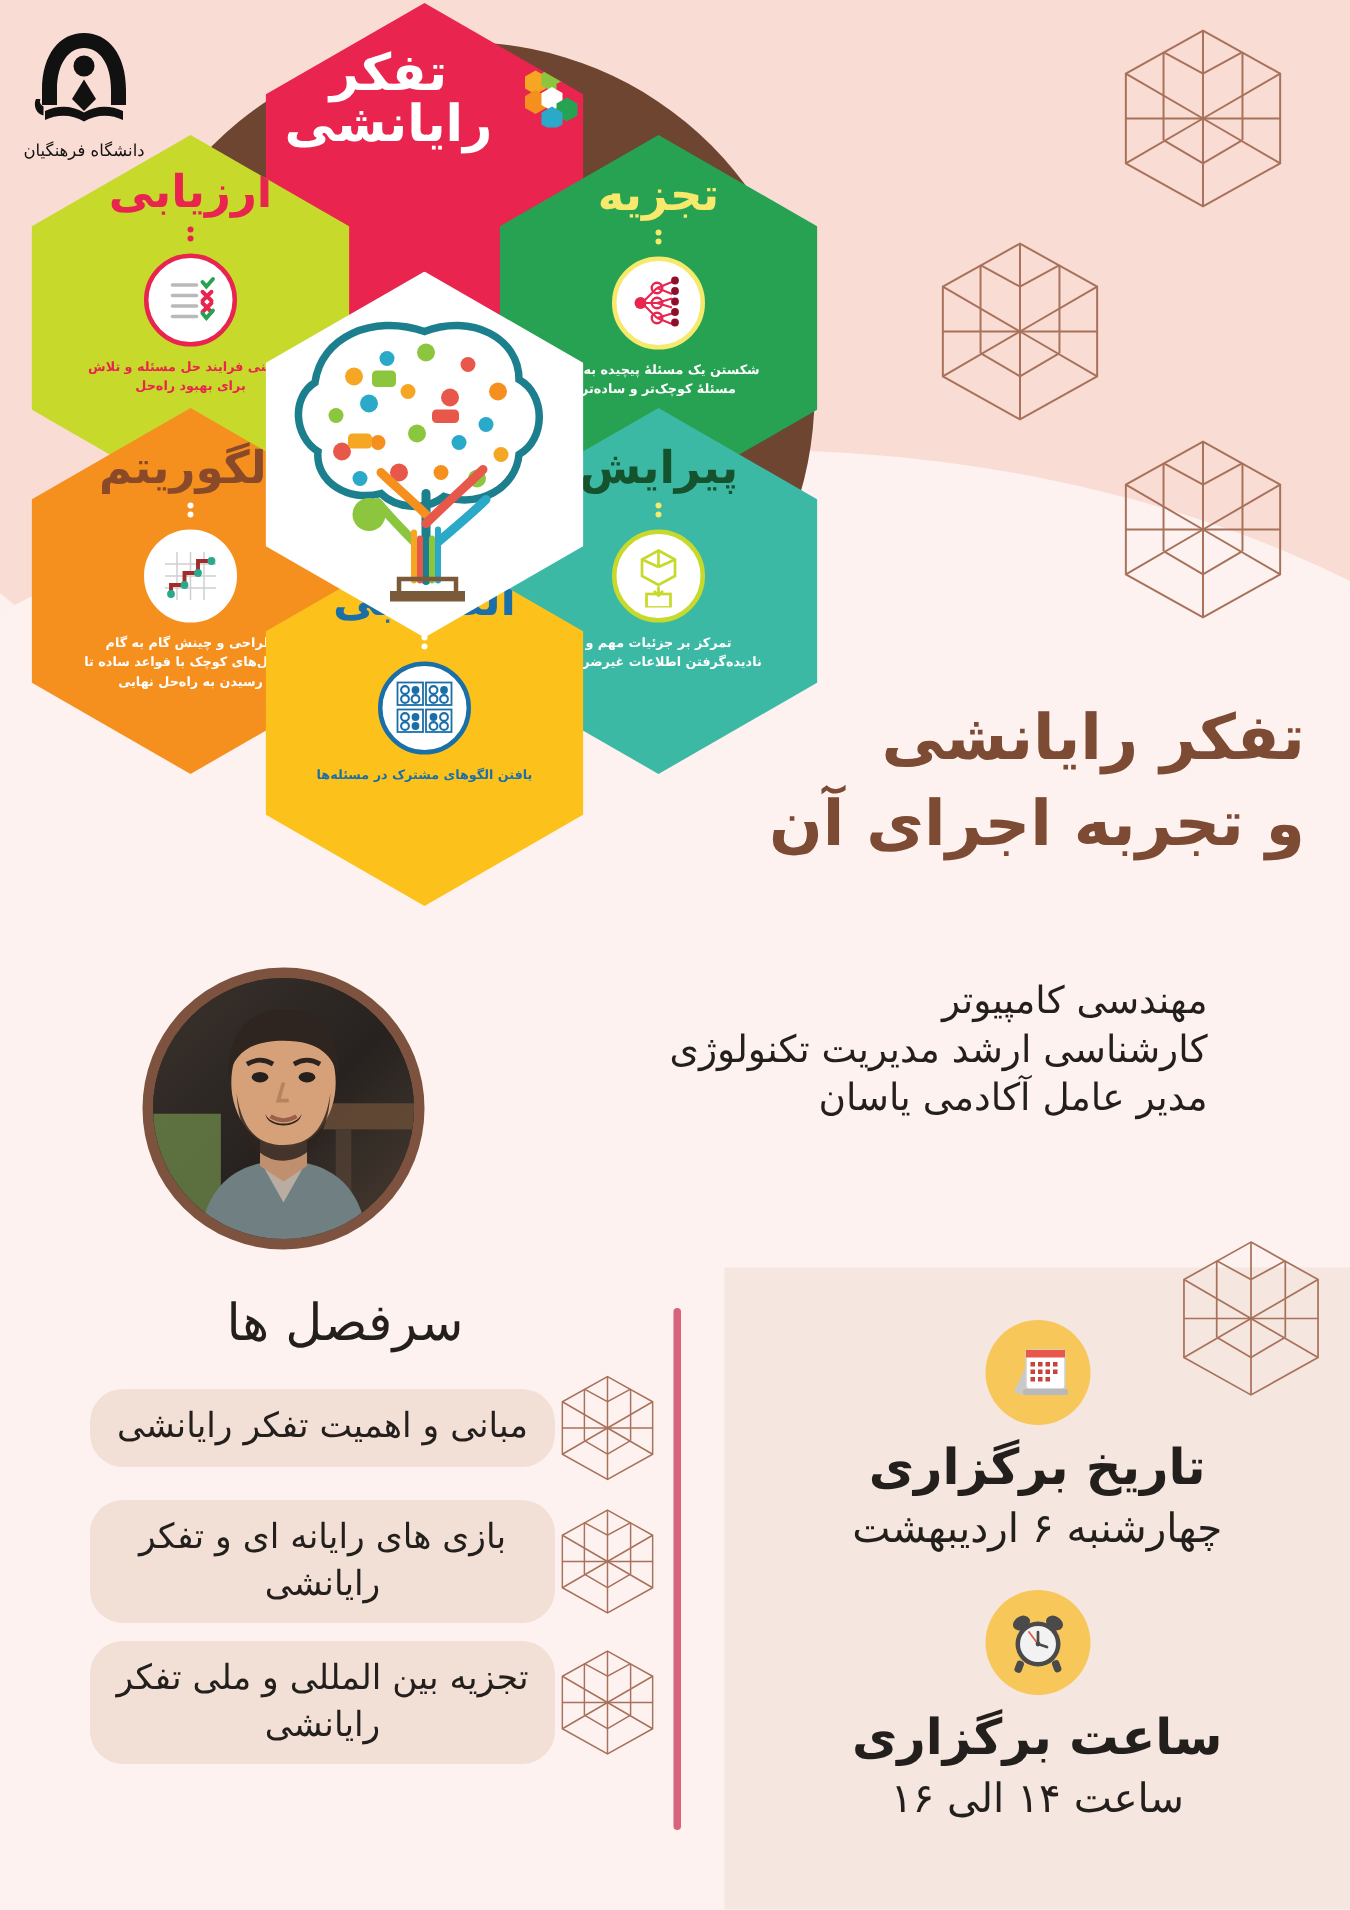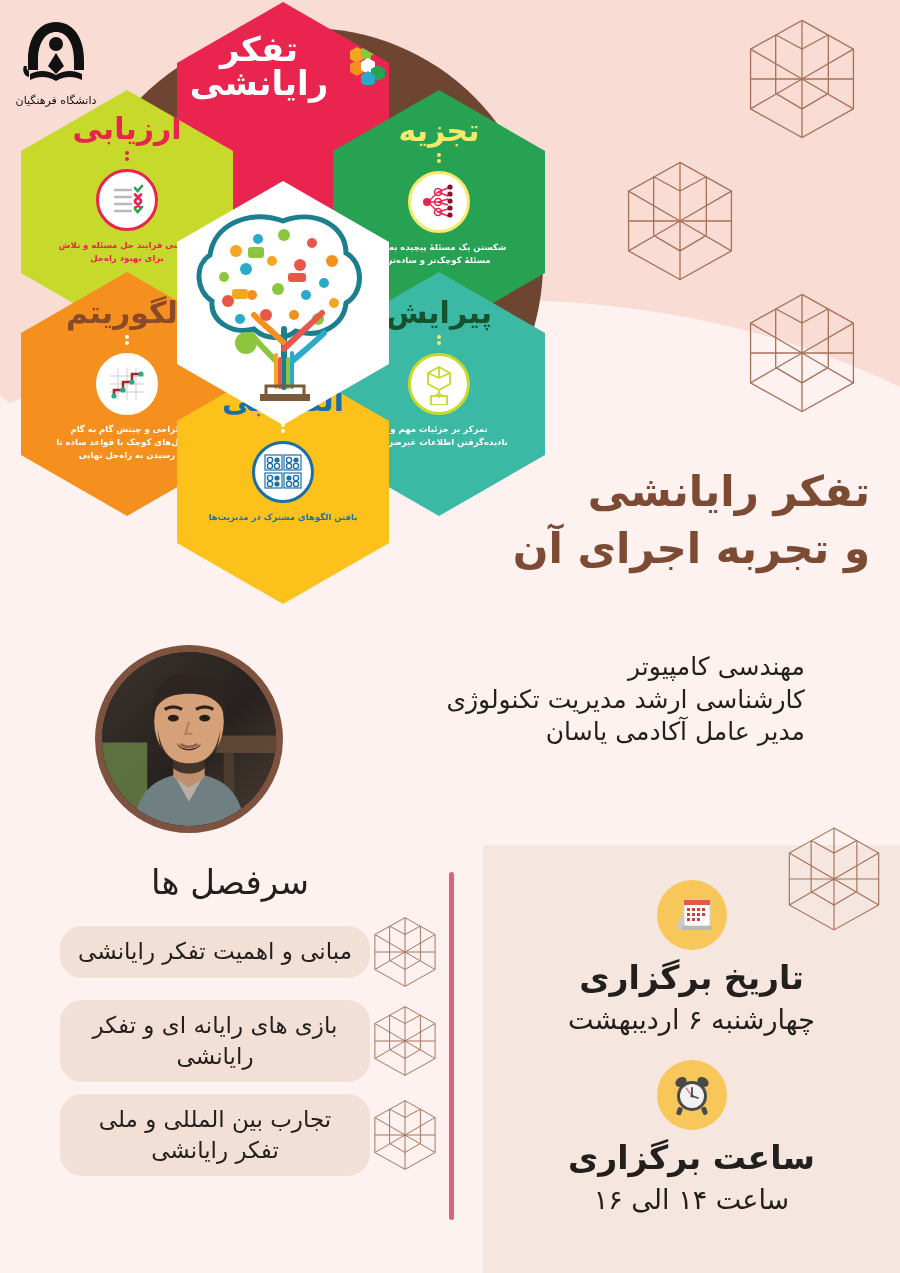--- a/index.html
+++ b/index.html
@@ -367,21 +367,21 @@
             <circle cx="16" cy="27" r="2.6" fill="#1b6fa8"></circle>
             <circle cx="9" cy="33" r="2.6" fill="none" stroke="#1b6fa8" stroke-width="1.4"></circle>
             <circle cx="16" cy="33" r="2.6" fill="#1b6fa8"></circle>
             <circle cx="28" cy="27" r="2.6" fill="#1b6fa8"></circle>
             <circle cx="35" cy="27" r="2.6" fill="none" stroke="#1b6fa8" stroke-width="1.4"></circle>
             <circle cx="28" cy="33" r="2.6" fill="none" stroke="#1b6fa8" stroke-width="1.4"></circle>
             <circle cx="35" cy="33" r="2.6" fill="none" stroke="#1b6fa8" stroke-width="1.4"></circle>
           </g>
         </svg>
       </div>
-      <div class="hex-desc">یافتن الگوهای مشترک در مدیریت‌ها</div>
+      <div class="hex-desc">یافتن الگوهای مشترک در مسئله‌ها</div>
     </div>
 
     <div class="hex hex-center">
       <span class="brain">
         <svg width="190" height="200" viewBox="0 0 190 200">
 
           <g fill="none" stroke="#1b7f8e" stroke-width="5" stroke-linecap="round">
             <path d="M95,18 C60,6 26,22 22,52 C6,62 8,88 24,98 C22,118 44,132 66,126
                      C76,136 96,138 108,128 C132,136 156,122 158,100
                      C176,90 176,60 158,50 C158,22 126,6 95,18 Z"></path>
@@ -517,21 +517,21 @@
       <span class="topic-ico">
         <svg width="70" height="72" viewBox="0 0 100 102">
           <g fill="none" stroke="#a8715a" stroke-width="1.4">
             <polygon points="50,2 93,26 93,76 50,100 7,76 7,26"></polygon>
             <path d="M50,2 L50,51 M93,26 L50,51 M93,76 L50,51 M50,100 L50,51 M7,76 L50,51 M7,26 L50,51"></path>
             <path d="M28,14 L28,63 M72,14 L72,63 M7,51 L93,51 M28,63 L50,76 L72,63"></path>
             <path d="M28,14 L50,26 L72,14"></path>
           </g>
         </svg>
       </span>
-      <div class="topic-pill">تجارب بین المللی و ملی تفکر رایانشی</div>
+      <div class="topic-pill">تجزیه بین المللی و ملی تفکر رایانشی</div>
     </div>
   </div>
 
   <div class="divider"></div>
 
   <div class="dt">
     <div class="dt-ico">
       <svg width="44" height="42" viewBox="0 0 44 42">
         <polygon points="6,34 18,8 22,10 12,36" fill="#c9c9c9"></polygon>
         <rect x="14" y="6" width="26" height="26" rx="2" fill="#ffffff" stroke="#cfcfcf" stroke-width="1"></rect>

